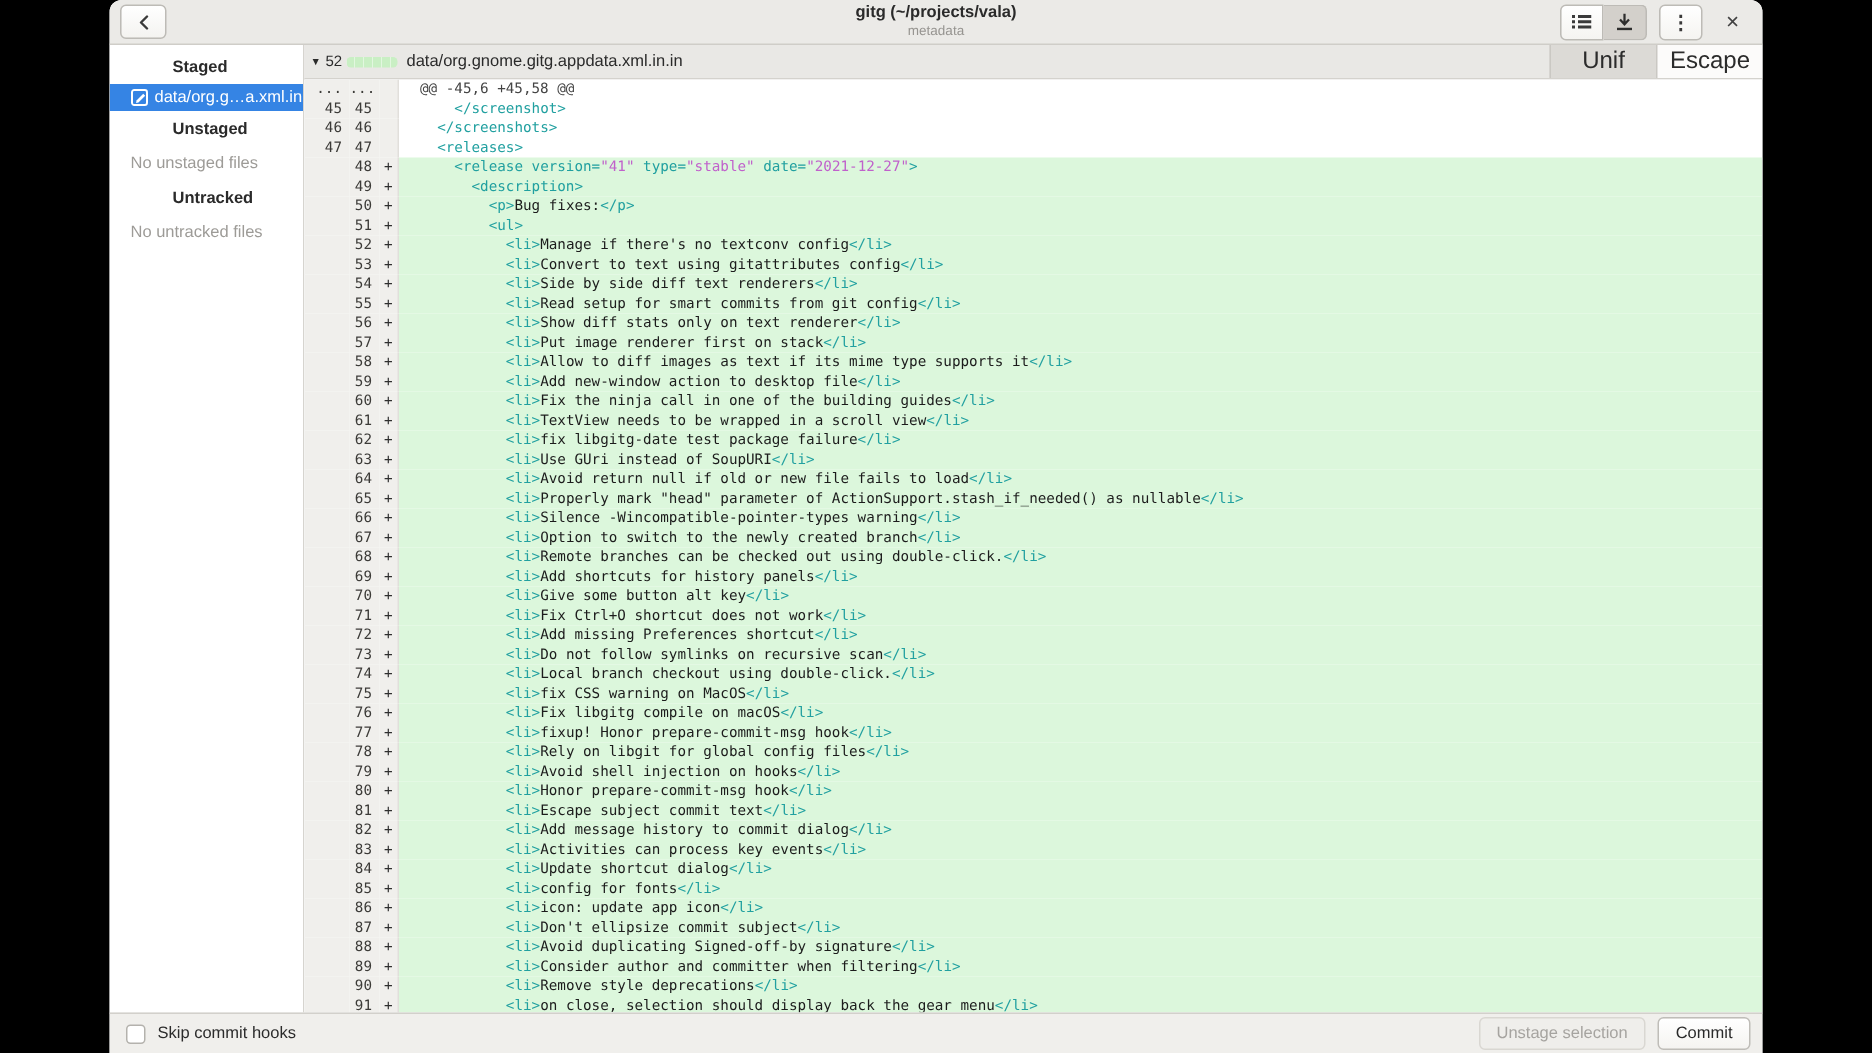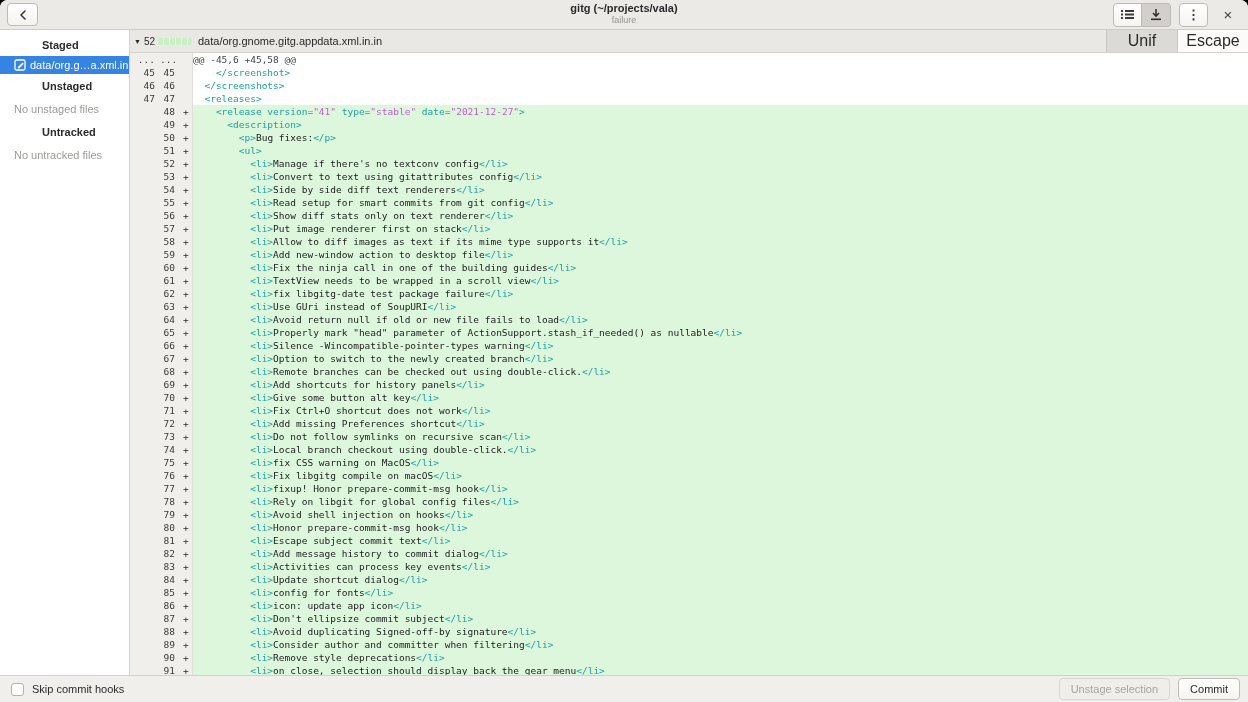--- a/index.html
+++ b/index.html
@@ -1,18 +1,18 @@
 <!DOCTYPE html>
 <html><head>
 <meta charset="utf-8">
 <style>
   html,body{margin:0;padding:0;background:#000;}
   *{box-sizing:border-box;}
   .window{
-    width:1248px;height:702px;margin:0 auto;background:#fff;
+    width:1102px;height:702px;margin:0 auto;background:#fff;
     border-radius:8px 8px 0 0;overflow:hidden;display:flex;flex-direction:column;
     font-family:"Liberation Sans",sans-serif;color:#2b2b2b;
   }
   
   .titlebar{flex:0 0 30px;background:#ebeae7;border-bottom:1px solid #cfcdc8;
     display:flex;align-items:center;position:relative;}
   .back-btn{margin-left:7px;width:31px;height:23px;border:1px solid #bdbbb6;border-radius:4px;
     background:linear-gradient(#ffffff,#f4f3f0);display:flex;align-items:center;justify-content:center;}
   .title-box{position:absolute;left:0;right:0;top:2px;text-align:center;pointer-events:none;}
   .title{font-size:11px;font-weight:bold;line-height:13px;color:#2a2a2a;}
@@ -56,21 +56,21 @@
   .vt-btn.raised{background:#fcfbfa;border-left:1px solid #cac8c3;}
   
   .diff{flex:1;overflow:hidden;background:#fff;
     font-family:"DejaVu Sans Mono",monospace;font-size:9.5px;line-height:13px;}
   .row{display:flex;height:13px;white-space:pre;}
   .gut{flex:none;background:#f0efec;color:#3c3b38;text-align:right;}
   .gut-old{width:30px;padding-right:5px;}
   .gut-new{width:20px;padding-right:5px;}
   .gut-sign{width:13px;text-align:left;padding-left:3px;color:#2e2e2e;
     border-right:1px solid #e1dfdb;}
-  .code{flex:1;padding-left:0;color:#1c1c1c;}
+  .code{flex:1;padding-left:14px;color:#1c1c1c;}
   .row.add .code{background:#dcf7dc;}
   .row.hunk .code{color:#454545;}
   .tk-tag{color:#21a0a0;}
   .tk-str{color:#c061cb;}
   .tk-txt{color:#1c1c1c;}
   
   .actionbar{flex:0 0 27px;background:#f0efec;border-top:1px solid #d2d0cb;
     display:flex;align-items:center;padding:0 8px;}
   .skip{display:flex;align-items:center;gap:8px;margin-left:3px;font-size:11px;}
   .checkbox{width:13px;height:13px;background:#fff;border:1px solid #b4b2ad;border-radius:3px;}
@@ -89,21 +89,21 @@
   <div class="titlebar">
     <div class="back-btn">
       <span>
         <svg width="8" height="10" viewBox="0 0 8 10">
             <path d="M6 1 L2 5 L6 9" fill="none" stroke="#3a3a3a" stroke-width="1.6" stroke-linecap="round" stroke-linejoin="round"></path>
           </svg>
       </span>
     </div>
     <div class="title-box">
       <div class="title">gitg (~/projects/vala)</div>
-      <div class="subtitle">failure</div>
+      <div class="subtitle">metadata</div>
     </div>
     <div class="title-actions">
       <div class="linked">
         <div class="hbtn">
           <span>
             <svg width="13" height="11" viewBox="0 0 13 11">
               <g fill="#3a3a3a">
                   <rect x="0" y="1" width="2" height="2"></rect>
                   <rect x="4" y="1" width="9" height="2"></rect>
               <rect x="0" y="4.5" width="2" height="2"></rect>

